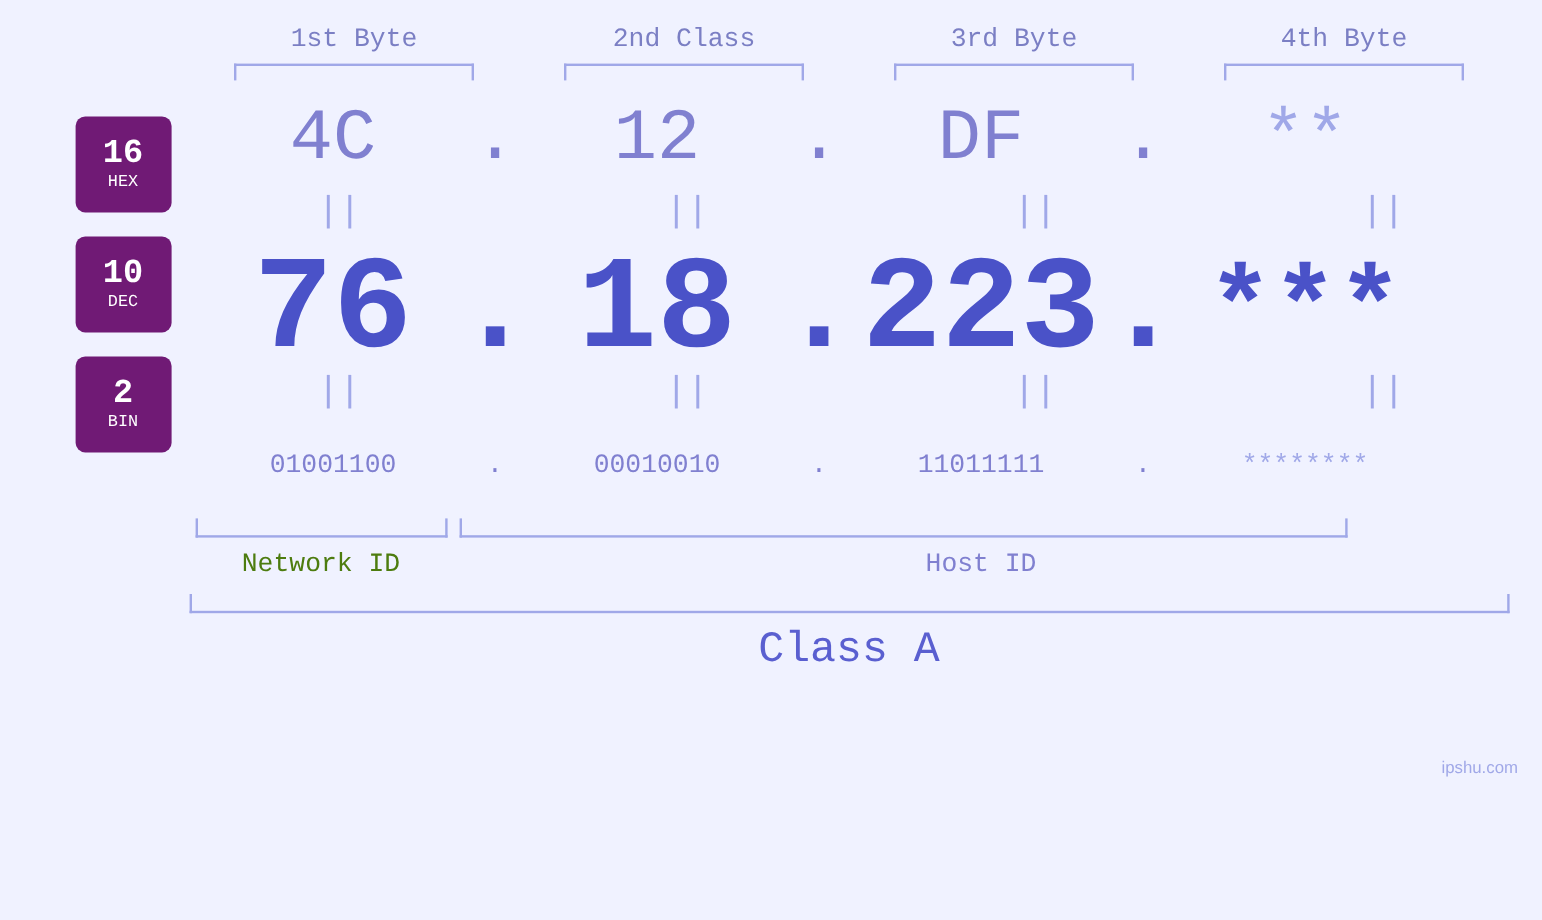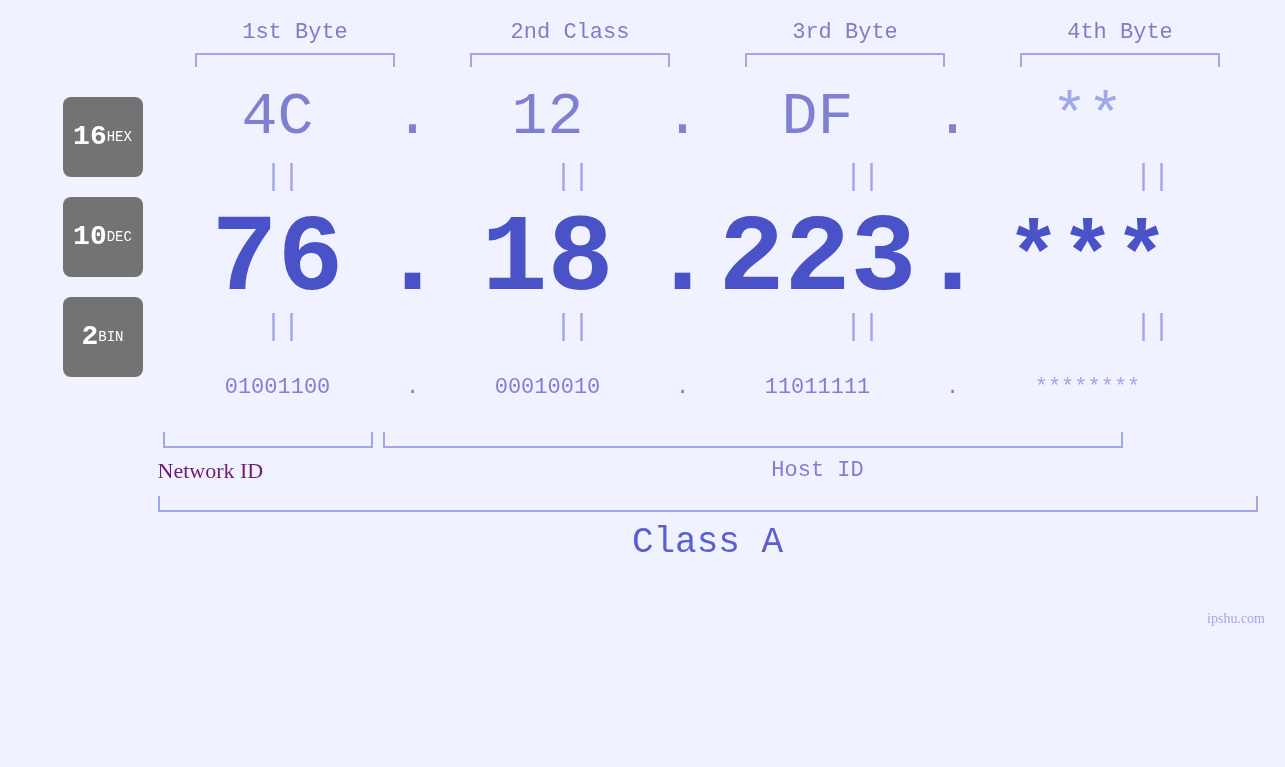--- a/index.html
+++ b/index.html
@@ -71,27 +71,27 @@
       flex-direction: column;
       justify-content: space-around;
       gap: 0px;
       padding-top: 10px;
       padding-bottom: 40px;
       width: 130px;
       align-items: center;
     }
 
     .badge {
-      background: #737373;
+      background: #701a75;
       color: white;
       border-radius: 8px;
       width: 80px;
       height: 80px;
       display: flex;
-      flex-direction: row;
+      flex-direction: column;
       align-items: center;
       justify-content: center;
     }
 
     .badge-num {
       font-size: 28px;
       font-weight: bold;
       line-height: 1.1;
     }
 
@@ -241,24 +241,25 @@
       border-right: 2px solid #a0a8e8;
       margin-left: 10px;
     }
 
     .labels-row {
       display: flex;
       margin-top: 6px;
     }
 
     .network-label {
-      color: #701a75;
-      font-size: 22px;
-      font-family: Liberation Serif, serif;
+      color: #4d7c0f;
+      font-size: 22px;
+      font-family: Liberation Mono, monospace;
       width: 220px;
+      text-align: center;
       margin-left: 0px;
     }
 
     .host-label {
       color: #8080d0;
       font-size: 22px;
       font-family: 'Courier New', Courier, monospace;
       text-align: center;
       flex: 1;
     }
@@ -281,25 +282,25 @@
       color: #5a5fd0;
       font-size: 36px;
       font-family: 'Courier New', Courier, monospace;
       text-align: center;
       margin-top: 10px;
     }
 
     
     .watermark {
       position: absolute;
-      bottom: 28px;
+      bottom: 8px;
       right: 20px;
       color: #a0a8e8;
       font-size: 14px;
-      font-family: Liberation Serif, serif;
+      font-family: Liberation Sans, sans-serif;
     }
 
     .single-row {
       display: grid;
       grid-template-columns: 220px 50px 220px 50px 220px 50px 220px;
       align-items: center;
       justify-items: center;
     }
   </style>
 </head>

